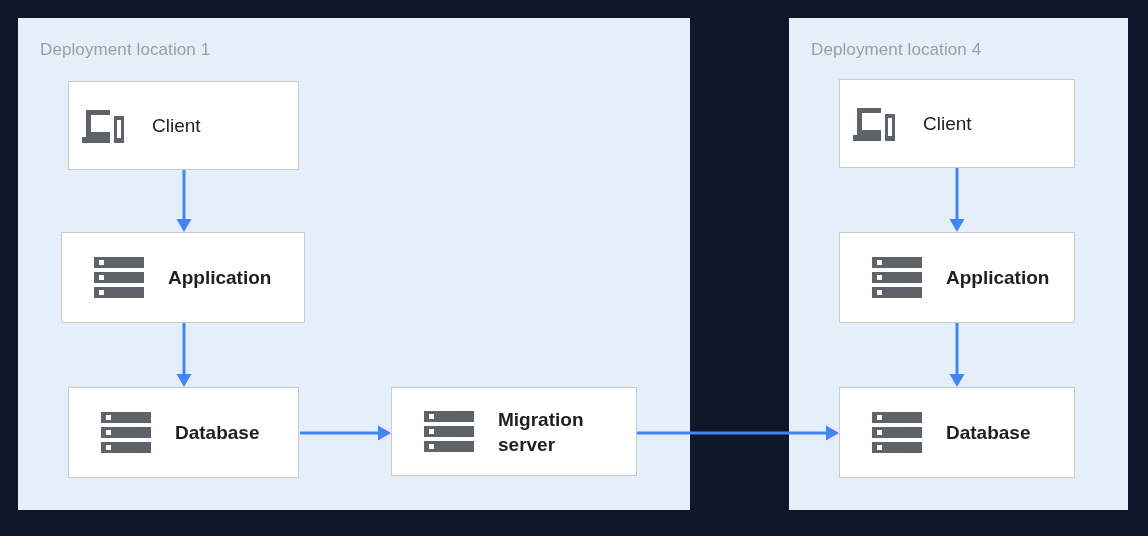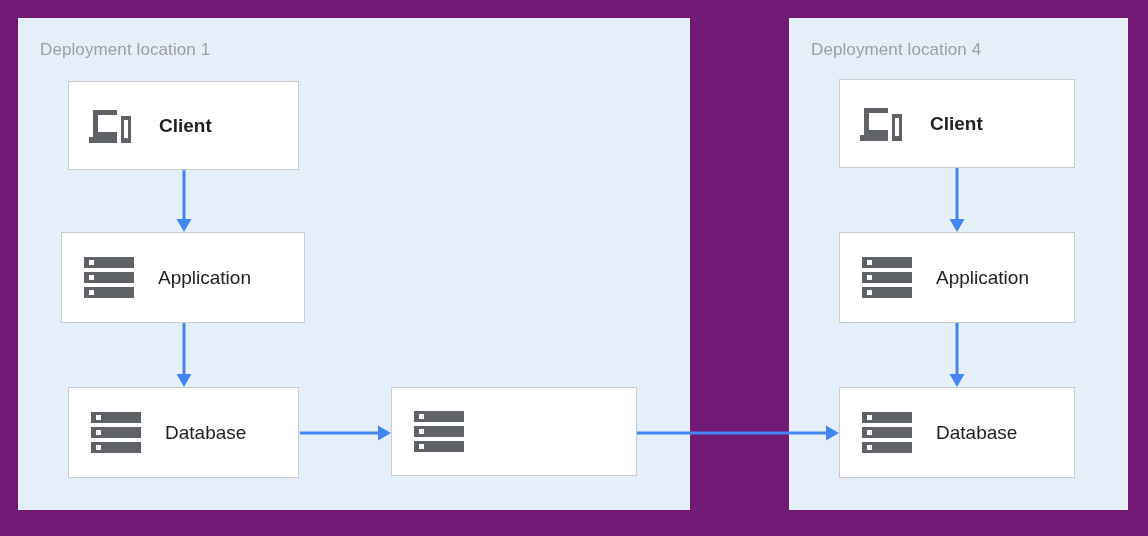--- a/index.html
+++ b/index.html
@@ -8,21 +8,21 @@
     padding: 0;
     background: #ffffff;
   }
   body {
     font-family: "Liberation Sans", sans-serif;
   }
   #canvas {
     position: relative;
     width: 1148px;
     height: 536px;
-    background: #701a75;
+    background: #0f172a;
     overflow: hidden;
   }
 
   
   .zone {
     position: absolute;
     background: #e4eff9;
   }
   .zone-label {
     position: absolute;
@@ -50,25 +50,25 @@
   }
   .node-label {
     font-size: 19px;
     line-height: 25px;
     color: #1f1f1f;
     white-space: pre-line;
     text-align: left;
   }
 
   
-  .node.kind-client   { padding-left: 18px; font-weight: bold; }
+  .node.kind-client   { padding-left: 11px; }
   .node.kind-client .node-icon  { width: 46px; height: 40px; }
   .node.kind-client .node-label { margin-left: 26px; }
 
-  .node.kind-server   { padding-left: 22px; }
+  .node.kind-server   { padding-left: 32px; font-weight: bold; }
   .node.kind-server .node-icon  { width: 50px; height: 42px; }
   .node.kind-server .node-label { margin-left: 24px; }
 
   
   .conn {
     position: absolute;
     overflow: visible;
   }
   .conn line {
     stroke-width: 3;
@@ -145,20 +145,22 @@
       </div>
       <div class="node kind-server" style="left: 391px; top: 387px; width: 246px; height: 89px; background: rgb(255, 255, 255); border-color: rgb(201, 204, 206);">
         <svg viewBox="0 0 50 42" class="node-icon">
           <rect x="0" y="0" width="50" height="11" fill="#5f6368"></rect>
           <rect x="5" y="3" width="5" height="5" fill="#ffffff"></rect>
           <rect x="0" y="15" width="50" height="11" fill="#5f6368"></rect>
           <rect x="5" y="18" width="5" height="5" fill="#ffffff"></rect>
           <rect x="0" y="30" width="50" height="11" fill="#5f6368"></rect>
           <rect x="5" y="33" width="5" height="5" fill="#ffffff"></rect>
         </svg>
+        <span class="node-label" style="color: rgb(31, 31, 31);">Migration
+server</span>
       </div>
       <div class="node kind-client" style="left: 839px; top: 79px; width: 236px; height: 89px; background: rgb(255, 255, 255); border-color: rgb(201, 204, 206);">
         <svg viewBox="0 0 46 40" class="node-icon" fill="#5f6368">
           <path d="M6 4 h24 v5 H11 v17 h19 v5 H6 Z"></path>
           <rect x="2" y="31" width="28" height="6"></rect>
           <path d="M34 10 h10 v27 h-10 Z M37 14 h4 v18 h-4 Z" fill-rule="evenodd"></path>
         </svg>
         <span class="node-label" style="color: rgb(31, 31, 31);">Client</span>
       </div>
       <div class="node kind-server" style="left: 839px; top: 232px; width: 236px; height: 91px; background: rgb(255, 255, 255); border-color: rgb(201, 204, 206);">

